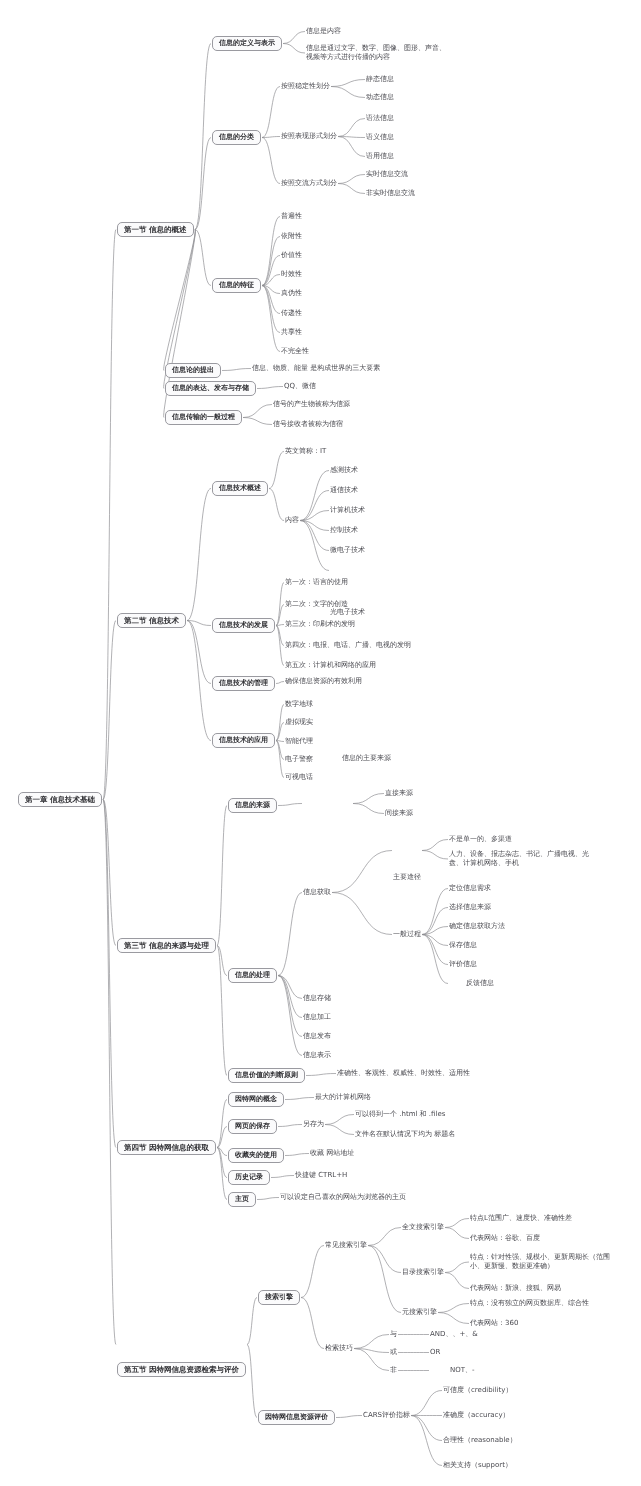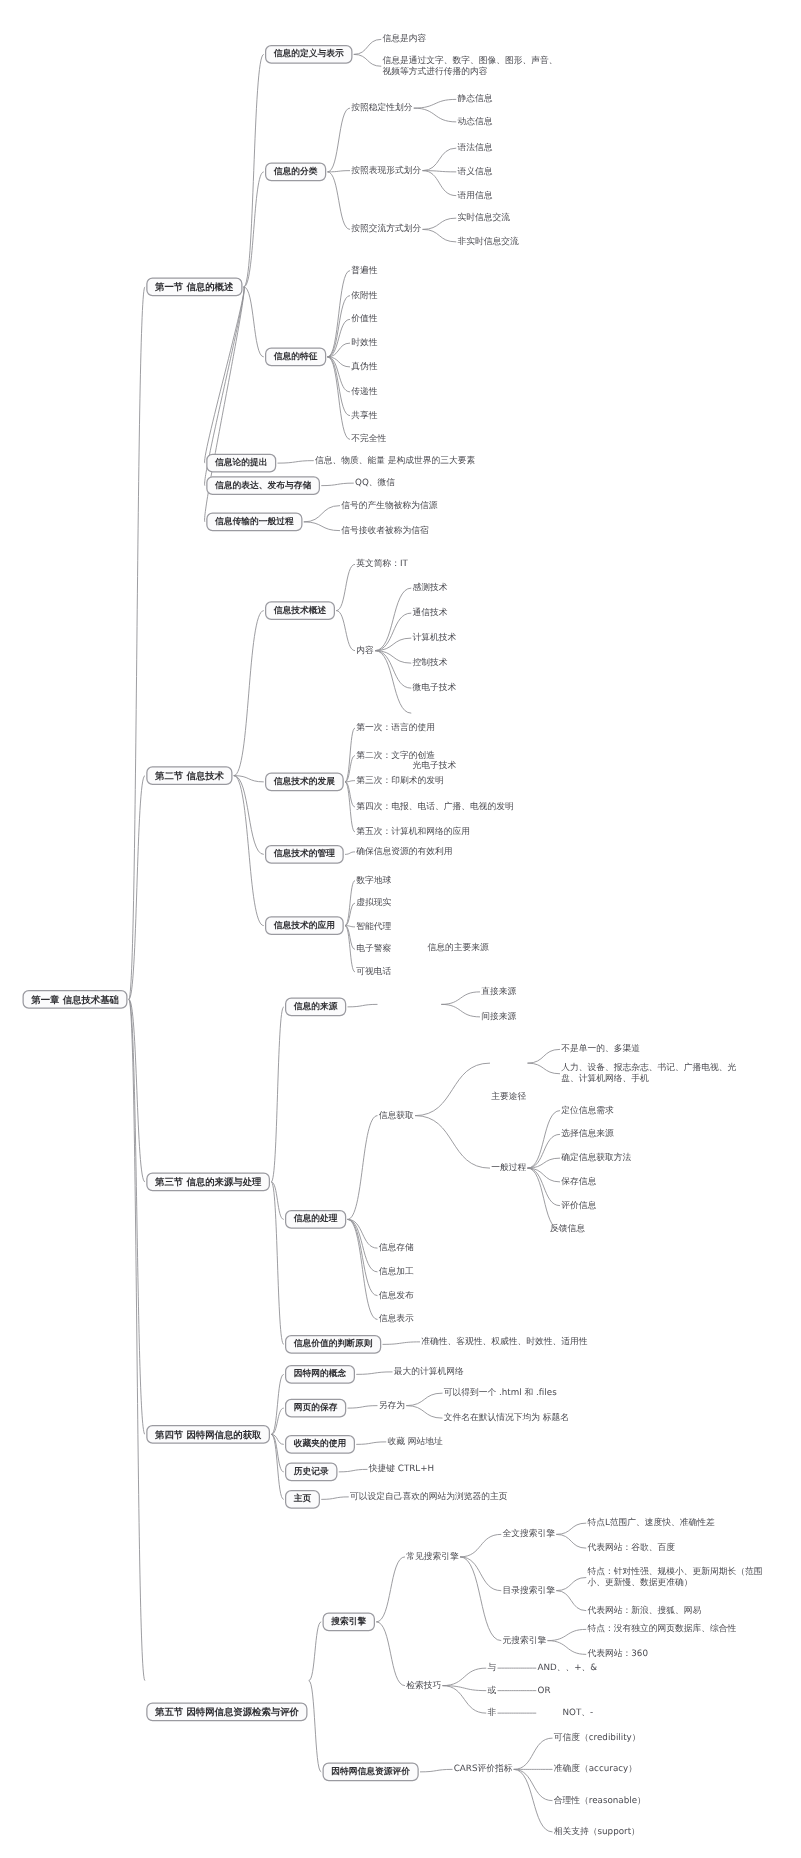--- a/index.html
+++ b/index.html
@@ -208,21 +208,21 @@
       <div class="node plain" style="left: 303px; top: 888px;">信息获取</div>
       <div class="node plain" style="left: 393px; top: 846px; margin-top: 27px;">主要途径</div>
       <div class="node plain" style="left: 449px; top: 835px;">不是单一的、多渠道</div>
       <div class="node plain wrap" style="left: 449px; top: 850px; width: 140px;">人力、设备、报志杂志、书记、广播电视、光盘、计算机网络、手机</div>
       <div class="node plain" style="left: 393px; top: 930px;">一般过程</div>
       <div class="node plain" style="left: 449px; top: 884px;">定位信息需求</div>
       <div class="node plain" style="left: 449px; top: 903px;">选择信息来源</div>
       <div class="node plain" style="left: 449px; top: 922px;">确定信息获取方法</div>
       <div class="node plain" style="left: 449px; top: 941px;">保存信息</div>
       <div class="node plain" style="left: 449px; top: 960px; text-align: right;">评价信息</div>
-      <div class="node plain" style="left: 440px; top: 979px;">反馈信息</div>
+      <div class="node plain" style="left: 466px; top: 979px;">反馈信息</div>
       <div class="node plain" style="left: 303px; top: 994px;">信息存储</div>
       <div class="node plain" style="left: 303px; top: 1013px;">信息加工</div>
       <div class="node plain" style="left: 303px; top: 1032px;">信息发布</div>
       <div class="node plain" style="left: 303px; top: 1051px;">信息表示</div>
       <div class="node boxed lvl-sub" style="left: 228px; top: 1068px;">信息价值的判断原则</div>
       <div class="node plain" style="left: 337px; top: 1069px;">准确性、客观性、权威性、时效性、适用性</div>
       <div class="node boxed lvl-sec" style="left: 117px; top: 1140px; text-align: center;">第四节 因特网信息的获取</div>
       <div class="node boxed lvl-sub" style="left: 228px; top: 1092px;">因特网的概念</div>
       <div class="node plain" style="left: 315px; top: 1093px;">最大的计算机网络</div>
       <div class="node boxed lvl-sub" style="left: 228px; top: 1119px;">网页的保存</div>

